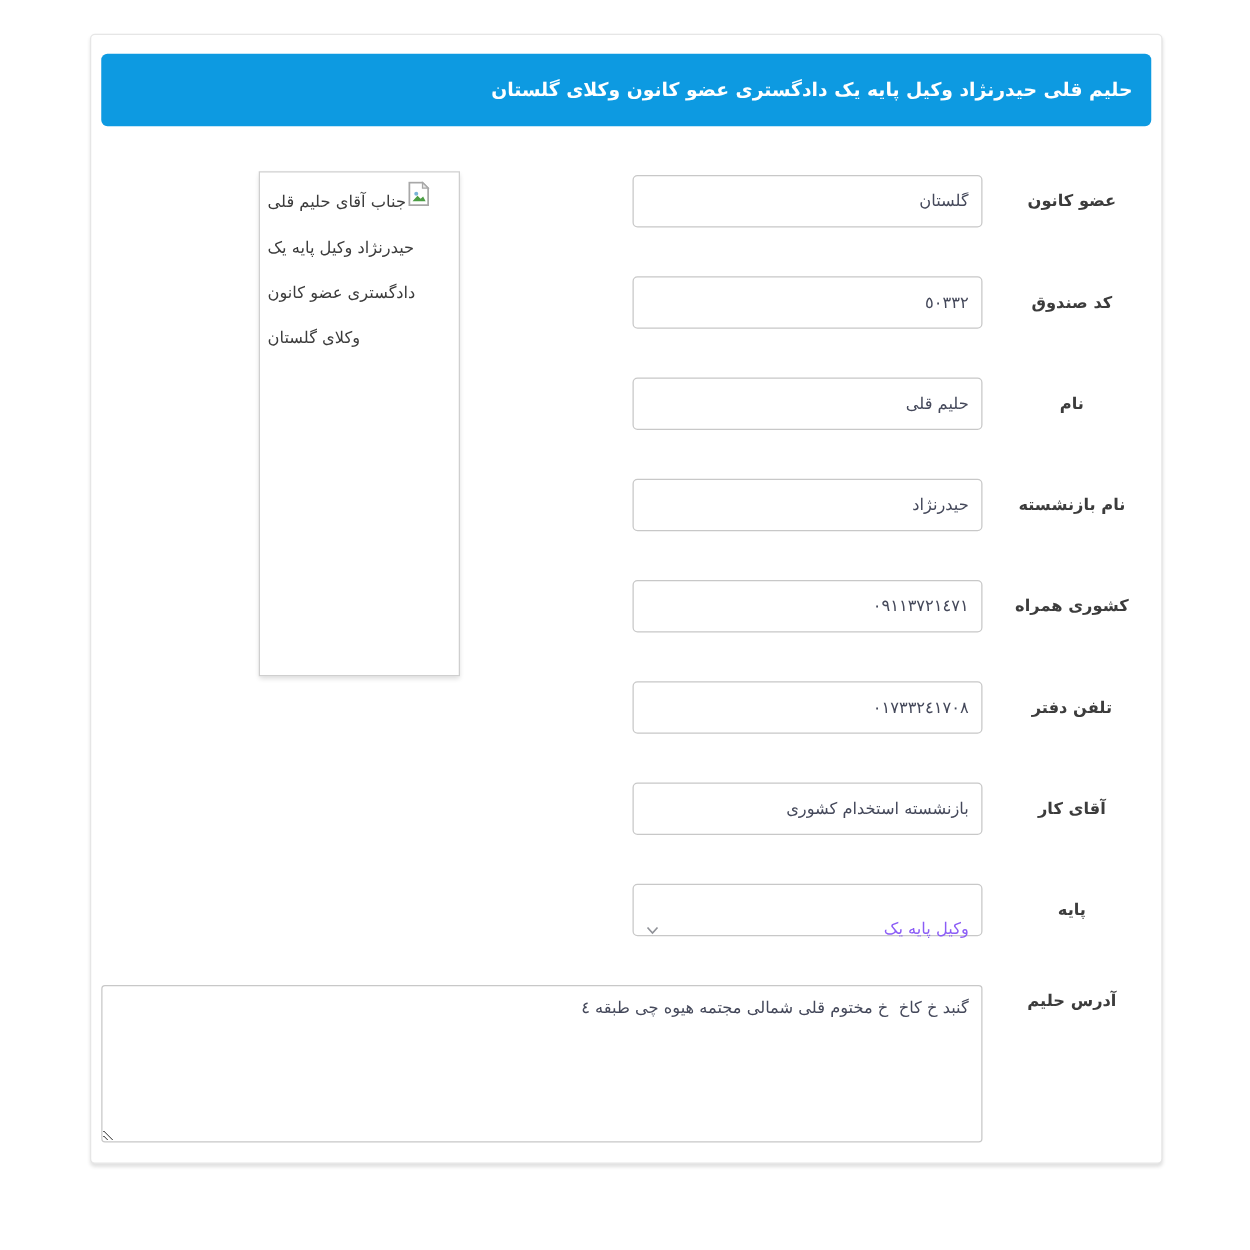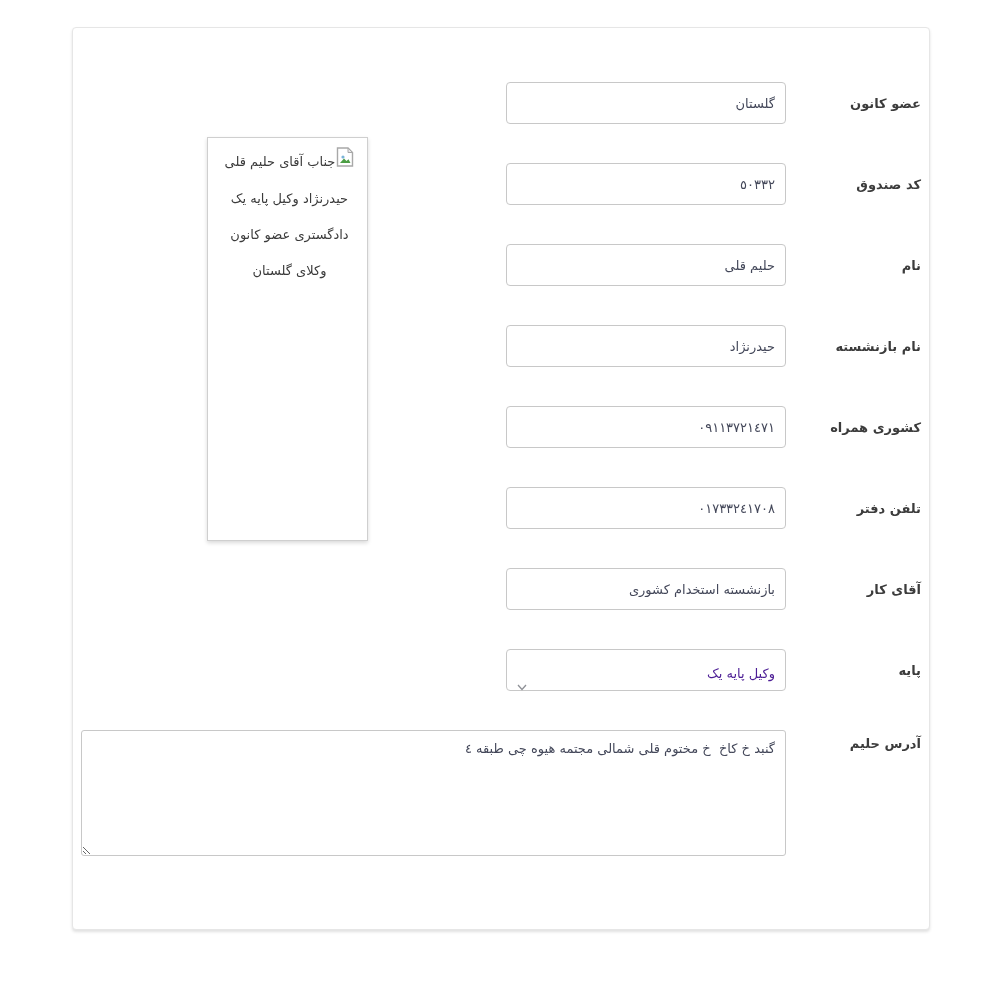--- a/index.html
+++ b/index.html
@@ -36,40 +36,40 @@
     position: absolute;
     left: 134px;
     top: 109px;
     width: 161px;
     height: 404px;
     background: #fff;
     border: 1px solid #cfcfcf;
     box-shadow: 0 2px 4px rgba(0,0,0,0.15);
     padding: 6px 2px 6px 6px;
     direction: rtl;
-    text-align: center;
+    text-align: left;
     font-size: 13px;
     color: #3b3b3b;
     line-height: 36px;
     overflow: hidden;
   }
   .broken-icon { display: inline-block; vertical-align: middle; margin-left: 1px; }
   .form-area { margin-top: 39px; }
   .form-row {
     display: flex;
     flex-direction: row;
     align-items: center;
     justify-content: flex-end;
     margin-bottom: 39px;
   }
   .field-label {
     width: 135px;
     padding-left: 8px;
     direction: rtl;
-    text-align: right;
+    text-align: center;
     font-size: 13px;
     font-weight: 700;
     color: #3c3c3c;
     white-space: nowrap;
   }
   .text-input {
     width: 280px;
     height: 42px;
     border: 1px solid #c8c8c8;
     border-radius: 4px;
@@ -84,23 +84,23 @@
   }
   .select-box {
     position: relative;
     width: 280px;
     height: 42px;
     line-height: 40px;
     border: 1px solid #c8c8c8;
     border-radius: 4px;
     direction: rtl;
     text-align: right;
-    padding: 4px 10px 0 26px;
-    font-size: 13px;
-    color: #4c1d95;
+    padding: 16px 10px 0 26px;
+    font-size: 13px;
+    color: #8b5cf6;
     background: #fff;
     cursor: default;
   }
   .chevron {
     position: absolute;
     left: 10px;
     top: 17px;
   }
   .address-row {
     display: flex;
@@ -124,20 +124,21 @@
     resize: both;
     outline: none;
     line-height: 1.5;
   }
 </style>
 </head>
 <body>
 
 <div class="card">
 
+  <div class="header-bar">حلیم قلی حیدرنژاد وکیل پایه یک دادگستری عضو کانون وکلای گلستان</div>
 
   <div class="photo-box">
     <span class="broken-icon">
       <svg width="18" height="20" viewBox="0 0 18 20">
         <path d="M1.5 1 H12 L16.5 5.5 V19 H1.5 Z" fill="#ffffff" stroke="#a8a8a8" stroke-width="1.4"></path>
         <path d="M12 1 L12 5.5 L16.5 5.5 Z" fill="#e9e9e9" stroke="#a8a8a8" stroke-width="1"></path>
         <circle cx="7" cy="10" r="1.6" fill="#7ab4d8"></circle>
         <path d="M4 16 L8 11.5 L10.5 14 L12.5 12.2 L14.5 16 Z" fill="#4c9e44"></path>
       </svg>
     </span><span>جناب آقای حلیم قلی حیدرنژاد وکیل پایه یک دادگستری عضو کانون وکلای گلستان</span>

